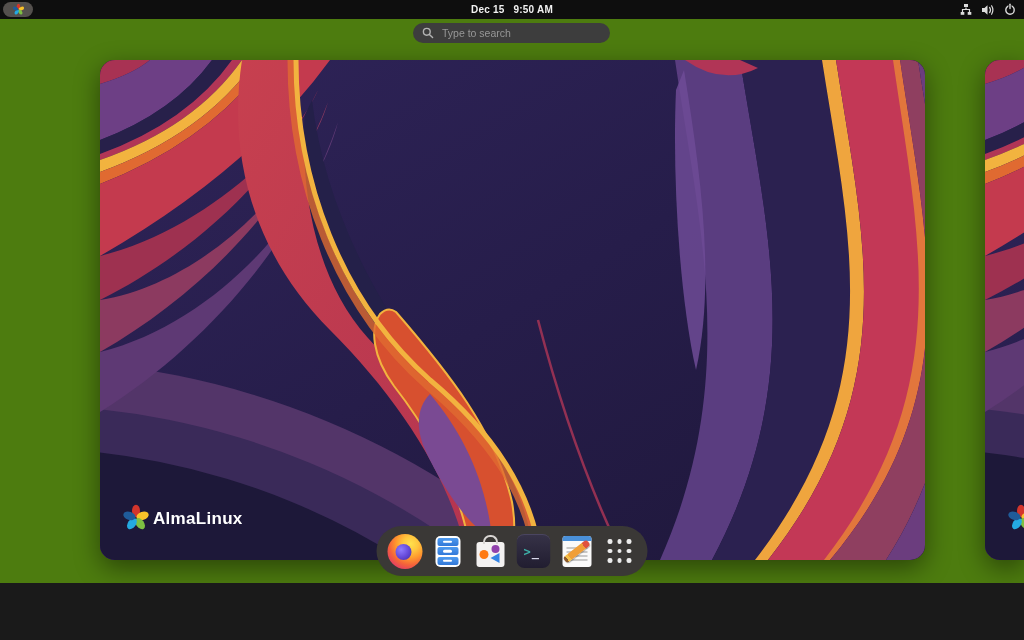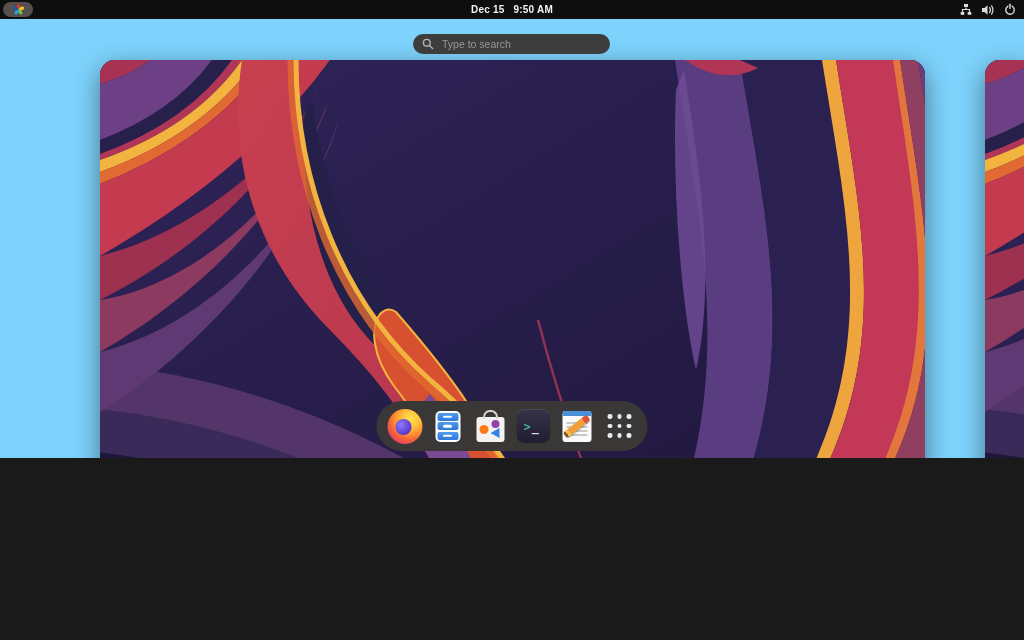--- a/index.html
+++ b/index.html
@@ -1,30 +1,30 @@
 <!DOCTYPE html>
 <html><head>
 <meta charset="utf-8">
 <style>
   html,body{margin:0;padding:0;background:#1a1a1a;}
-  .screen{position:relative;width:1024px;height:458px;background:#7dd3fc;overflow:hidden;
+  .screen{position:relative;width:1024px;height:583px;background:#4d7c0f;overflow:hidden;
           font-family:"Liberation Sans",sans-serif;-webkit-font-smoothing:antialiased;}
 
   
   .topbar{position:absolute;left:0;top:0;width:1024px;height:19px;background:#0e0e0e;
           display:flex;align-items:center;box-sizing:border-box;padding:0 8px 0 3px;z-index:30;}
   .activities-pill{width:30px;height:15px;border-radius:8px;background:#54504d;
           display:flex;align-items:center;justify-content:center;cursor:pointer;}
   .clock{position:absolute;left:50%;transform:translateX(-50%);top:0;height:19px;
          display:flex;align-items:center;gap:9px;color:#f2f2f2;font-size:10px;font-weight:700;letter-spacing:.2px;cursor:pointer;}
   .sysicons{margin-left:auto;display:flex;align-items:center;gap:9px;color:#dcdcdc;cursor:pointer;}
   .sysicons svg{display:block;}
 
   
-  .searchbar{position:absolute;left:413px;top:34px;width:197px;height:20px;border-radius:10px;
+  .searchbar{position:absolute;left:413px;top:23px;width:197px;height:20px;border-radius:10px;
              background:#3d3d3d;display:flex;align-items:center;gap:6px;padding:0 9px;box-sizing:border-box;z-index:20;}
   .searchbar svg{flex:0 0 auto;}
   .searchbar input{flex:1;background:transparent;border:0;outline:0;color:#cfcfcf;
                    font-size:10.5px;font-family:inherit;min-width:0;}
   .searchbar input::placeholder{color:#979797;}
 
   
   .ws-main{position:absolute;left:100px;top:60px;width:825px;height:500px;border-radius:15px;
            overflow:hidden;box-shadow:0 8px 26px rgba(0,0,0,.45);cursor:pointer;background:#1e1739;}
   .ws-sliver{position:absolute;left:985px;top:60px;width:39px;height:500px;border-radius:15px 0 0 15px;

